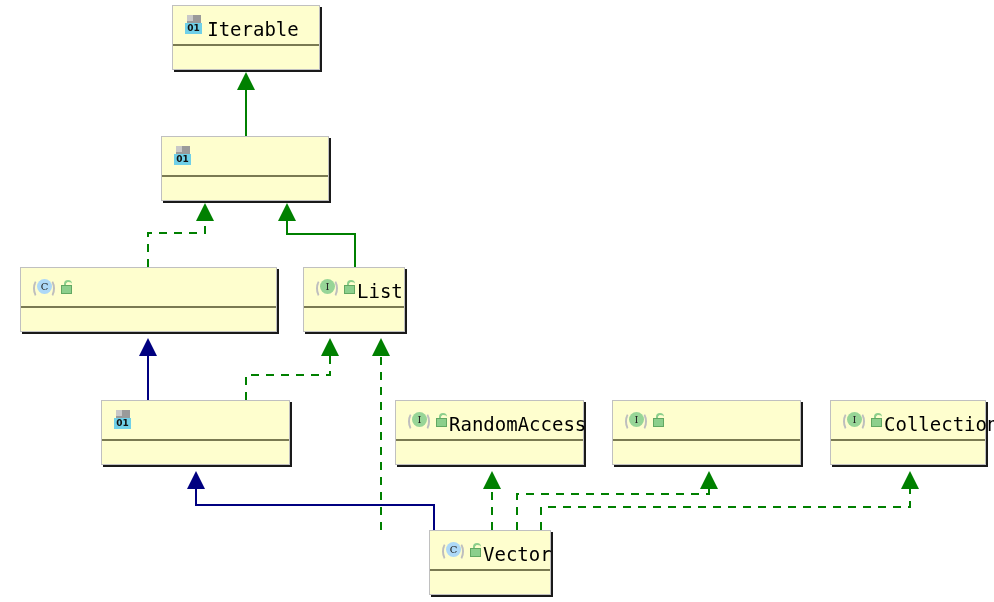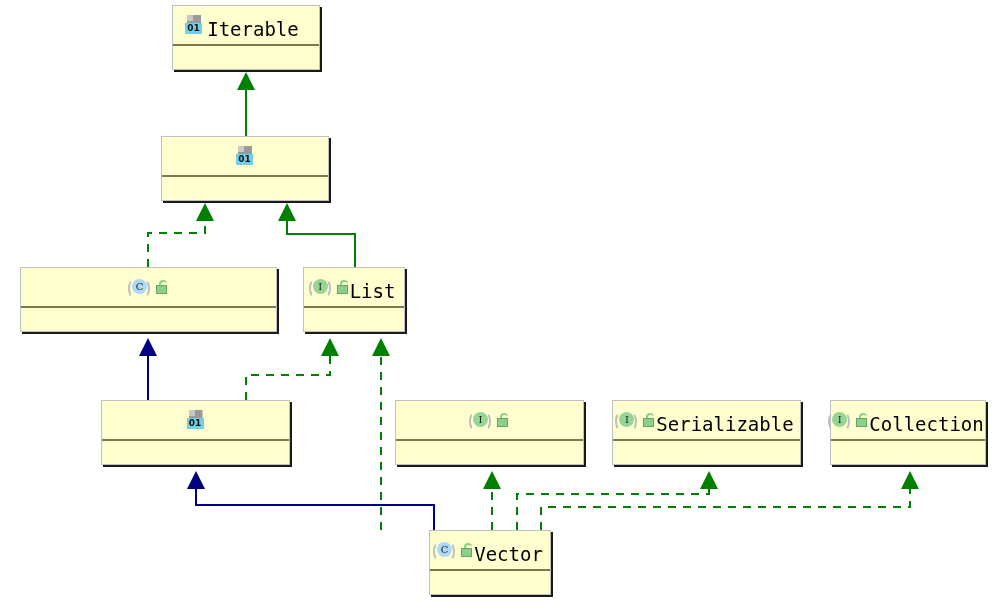--- a/index.html
+++ b/index.html
@@ -35,21 +35,20 @@
   }
   .uml-node .node-header {
     box-sizing: border-box;
     height: 40px;
     display: flex;
     align-items: center;
     padding: 0 12px;
     border-bottom: 2px solid #7A7A52;
     background: #FEFECE;
     white-space: nowrap;
-    justify-content: center;
   }
   .uml-node .node-body {
     box-sizing: border-box;
     height: 100%;
     background: #FEFECE;
   }
   .node-title {
     font-family: "DejaVu Sans Mono", "Liberation Mono", monospace;
     font-size: 19px;
     color: #000000;
@@ -291,37 +290,37 @@
             <span class="icon-circle kind-interface">
               <span class="arc-l"></span>
               <span class="arc-r"></span>
               <span class="disc">I</span>
             </span>
             <span class="icon-lock">
               <span class="shackle"></span>
               <span class="body"></span>
             </span>
           </span>
+          <span class="node-title">RandomAccess</span>
         </div>
         <div class="node-body" style="height: 23px;"></div>
       </div>
       <div class="uml-node" style="left: 612px; top: 400px; width: 189px; height: 65px;">
         <div class="node-header" style="height: 40px;">
           <span class="stereo-icons">
             <span class="icon-circle kind-interface">
               <span class="arc-l"></span>
               <span class="arc-r"></span>
               <span class="disc">I</span>
             </span>
             <span class="icon-lock">
               <span class="shackle"></span>
               <span class="body"></span>
             </span>
           </span>
-          <span class="node-title">Serializable</span>
         </div>
         <div class="node-body" style="height: 23px;"></div>
       </div>
       <div class="uml-node" style="left: 830px; top: 400px; width: 156px; height: 65px;">
         <div class="node-header" style="height: 40px;">
           <span class="stereo-icons">
             <span class="icon-circle kind-interface">
               <span class="arc-l"></span>
               <span class="arc-r"></span>
               <span class="disc">I</span>

